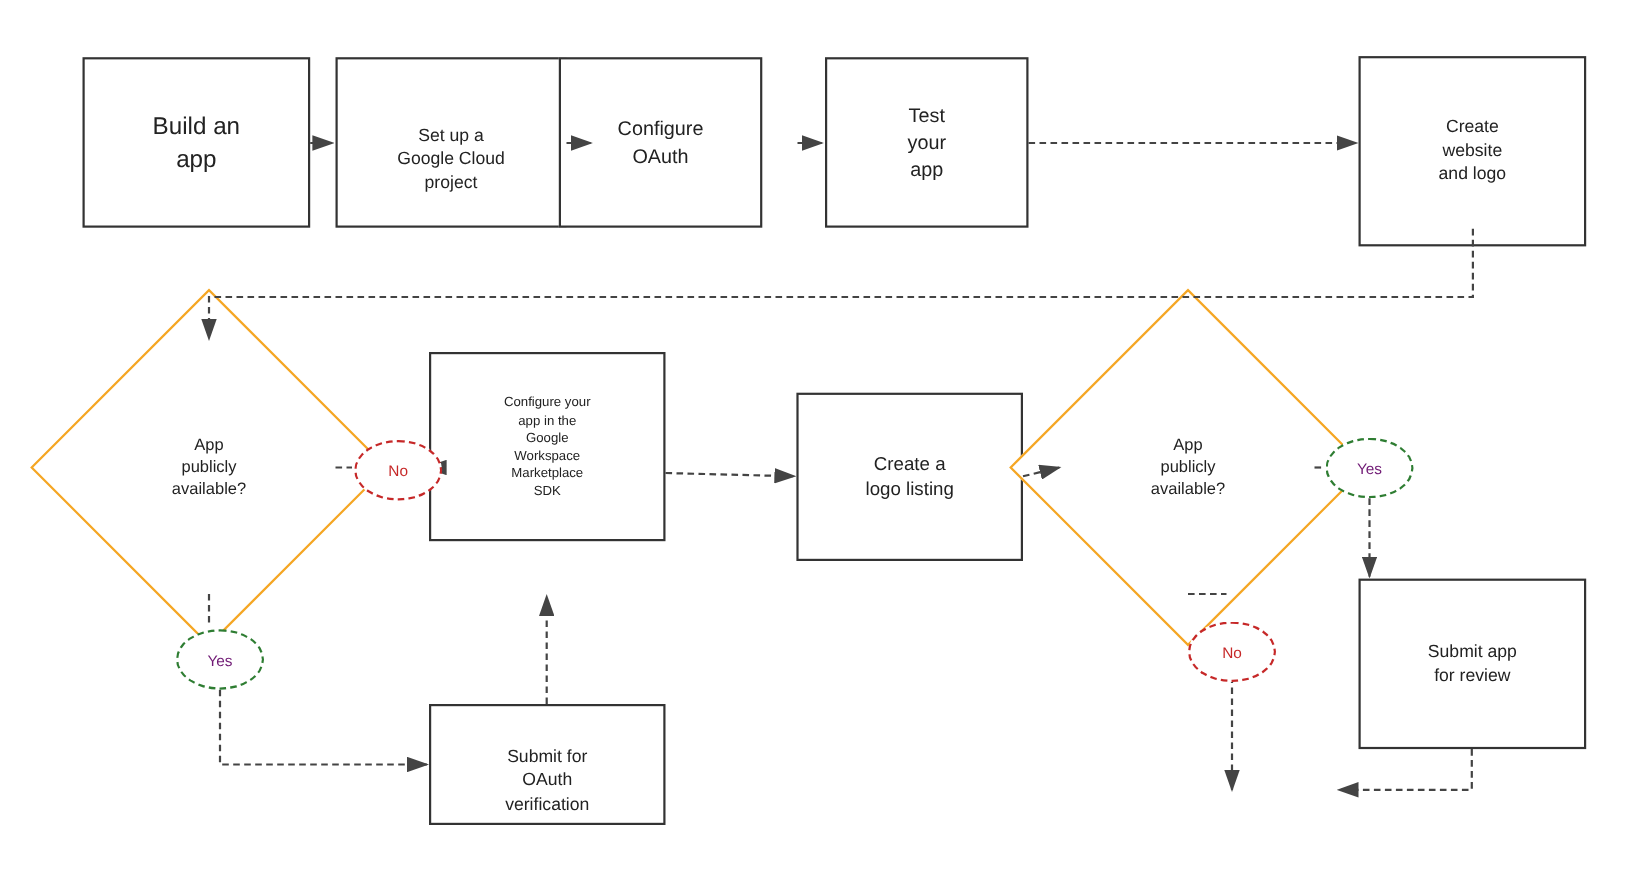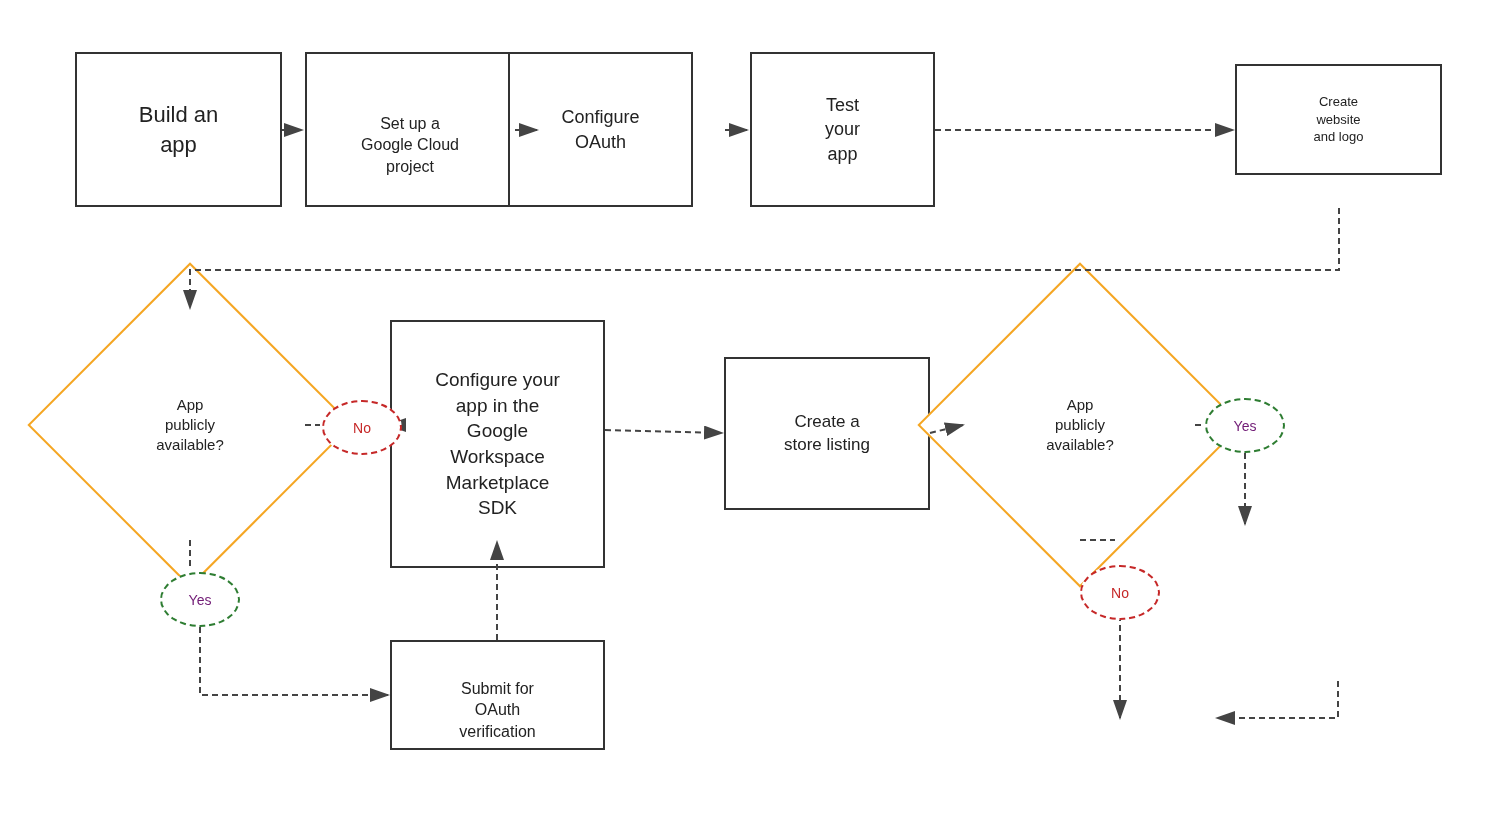--- a/index.html
+++ b/index.html
@@ -109,58 +109,62 @@
     <span style="white-space:pre-line;">Configure
 OAuth</span>
   </div>
 
   <div class="box" style="left:750px; top:52px; width:185px; height:155px; font-size:18px;">
     <span style="white-space:pre-line;">Test
 your
 app</span>
   </div>
 
-  <div class="box" style="left:1235px; top:51px; width:207px; height:111px; font-size:13px;margin-top:13px;">
+  <div class="box" style="left:1235px; top:51px; width:207px; height:173px; font-size:16px;">
     <span style="white-space:pre-line;">Create
 website
 and logo</span>
   </div>
 
   <div class="diamond-wrap" style="left:75px; top:310px; width:230px; height:230px;">
     <div class="diamond-inner"></div>
     <div class="diamond-text">
       <span style="white-space:pre-line; font-size:15px;">App
 publicly
 available?</span>
     </div>
   </div>
 
-  <div class="box" style="left:390px; top:320px; width:215px; height:248px; font-size:19px;">
+  <div class="box" style="left:390px; top:320px; width:215px; height:172px; font-size:12px;">
     <span style="white-space:pre-line;">Configure your
 app in the
 Google
 Workspace
 Marketplace
 SDK</span>
   </div>
 
   <div class="box" style="left:724px; top:357px; width:206px; height:153px; font-size:17px;">
     <span style="white-space:pre-line;">Create a
-store listing</span>
+logo listing</span>
   </div>
 
   <div class="diamond-wrap" style="left:965px; top:310px; width:230px; height:230px;">
     <div class="diamond-inner"></div>
     <div class="diamond-text">
       <span style="white-space:pre-line; font-size:15px;">App
 publicly
 available?</span>
     </div>
   </div>
 
+  <div class="box" style="left:1235px; top:526px; width:207px; height:155px; font-size:16px;">
+    <span style="white-space:pre-line;">Submit app
+for review</span>
+  </div>
 
   <div class="box" style="left:390px; top:640px; width:215px; height:110px; font-size:16px;">
     <span style="white-space:pre-line;margin-top:30px;">Submit for
 OAuth
 verification</span>
   </div>
 
 
   <div class="oval red" style="left:322px; top:400px; width:80px; height:55px;">
     <span>No</span>

